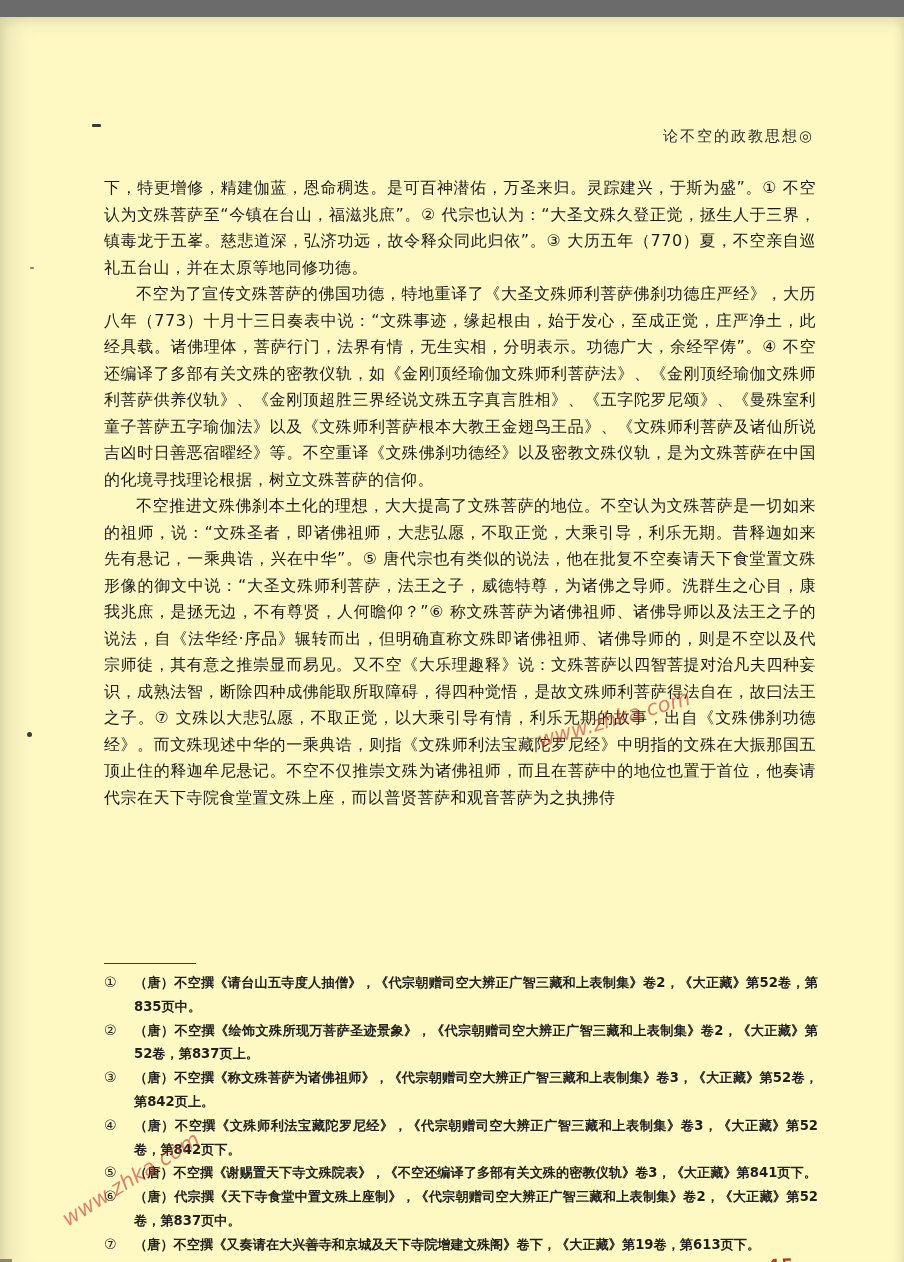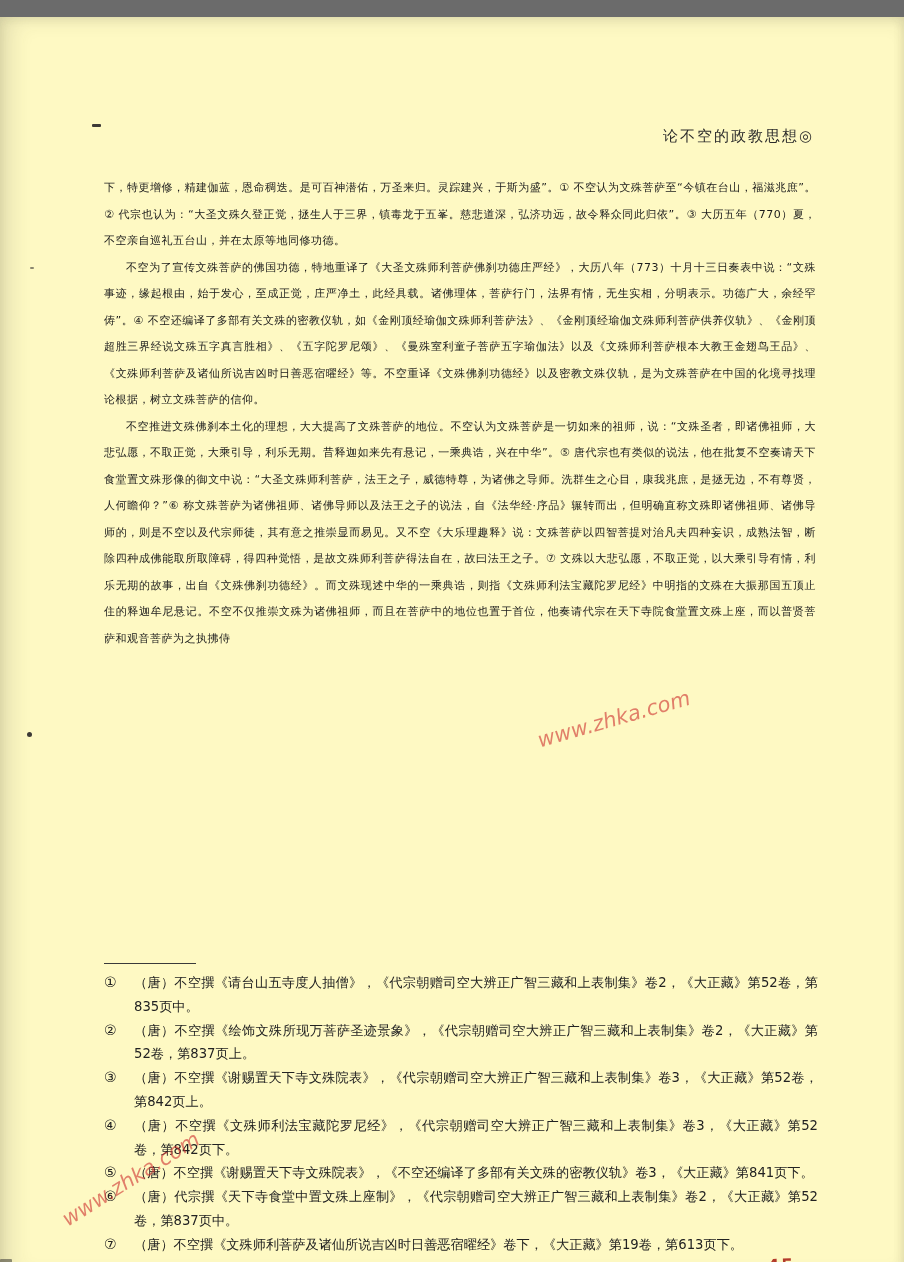--- a/index.html
+++ b/index.html
@@ -28,21 +28,21 @@
     right: 90px;
     font-size: 15px;
     letter-spacing: 2px;
     color: #2b2b2b;
   }
   .body-text {
     position: absolute;
     left: 104px;
     top: 158px;
     width: 712px;
-    font-size: 11px;
+    font-size: 16px;
     line-height: 26.5px;
     letter-spacing: 0.5px;
     text-align: justify;
     color: #1b1b1b;
   }
   .body-text p { margin: 0; text-indent: 2em; }
   .body-text p.no-indent { text-indent: 0; }
   .fn-rule {
     position: absolute;
     left: 104px;
@@ -60,20 +60,21 @@
     color: #222;
   }
   .fn { display: flex; align-items: flex-start; }
   .fn-marker {
     flex: 0 0 30px;
     font-size: 14px;
   }
   .fn-text {
     flex: 1;
     text-align: justify;
+    font-weight: bold;
   }
   .page-number {
     position: absolute;
     right: 100px;
     bottom: 4px;
     font-size: 17px;
     font-weight: bold;
     color: #b33a2b;
     transform: rotate(-2deg);
     letter-spacing: 2px;
@@ -115,37 +116,37 @@
     <div class="fn">
       <span class="fn-marker">①</span>
       <span class="fn-text">（唐）不空撰《请台山五寺度人抽僧》，《代宗朝赠司空大辨正广智三藏和上表制集》卷2，《大正藏》第52卷，第835页中。</span>
     </div>
     <div class="fn">
       <span class="fn-marker">②</span>
       <span class="fn-text">（唐）不空撰《绘饰文殊所现万菩萨圣迹景象》，《代宗朝赠司空大辨正广智三藏和上表制集》卷2，《大正藏》第52卷，第837页上。</span>
     </div>
     <div class="fn">
       <span class="fn-marker">③</span>
-      <span class="fn-text">（唐）不空撰《谢赐置天下寺文殊院表》，《代宗朝赠司空大辨正广智三藏和上表制集》卷3，《大正藏》第52卷，第842页上。</span>
+      <span class="fn-text">（唐）不空撰《称文殊菩萨为诸佛祖师》，《代宗朝赠司空大辨正广智三藏和上表制集》卷3，《大正藏》第52卷，第842页上。</span>
     </div>
     <div class="fn">
       <span class="fn-marker">④</span>
       <span class="fn-text">（唐）不空撰《文殊师利法宝藏陀罗尼经》，《代宗朝赠司空大辨正广智三藏和上表制集》卷3，《大正藏》第52卷，第842页下。</span>
     </div>
     <div class="fn">
       <span class="fn-marker">⑤</span>
       <span class="fn-text">（唐）不空撰《谢赐置天下寺文殊院表》，《不空还编译了多部有关文殊的密教仪轨》卷3，《大正藏》第841页下。</span>
     </div>
     <div class="fn">
       <span class="fn-marker">⑥</span>
       <span class="fn-text">（唐）代宗撰《天下寺食堂中置文殊上座制》，《代宗朝赠司空大辨正广智三藏和上表制集》卷2，《大正藏》第52卷，第837页中。</span>
     </div>
     <div class="fn">
       <span class="fn-marker">⑦</span>
-      <span class="fn-text">（唐）不空撰《文殊师利菩萨及诸仙所说吉凶时日善恶宿曜经》卷下，《大正藏》第19卷，第613页下。</span>
+      <span class="fn-text">（唐）不空撰《又奏请在大兴善寺和京城及天下寺院增建文殊阁》卷下，《大正藏》第19卷，第613页下。</span>
     </div>
   </div>
 
   <div class="watermark wm-1" style="color: rgba(205, 45, 45, 0.6);">www.zhka.com</div>
   <div class="watermark wm-2" style="color: rgba(205, 45, 45, 0.6);">www.zhka.com</div>
 
   <div class="page-number">·45·</div>
 
   <div class="speck speck-1"></div>
   <div class="speck speck-2"></div>

